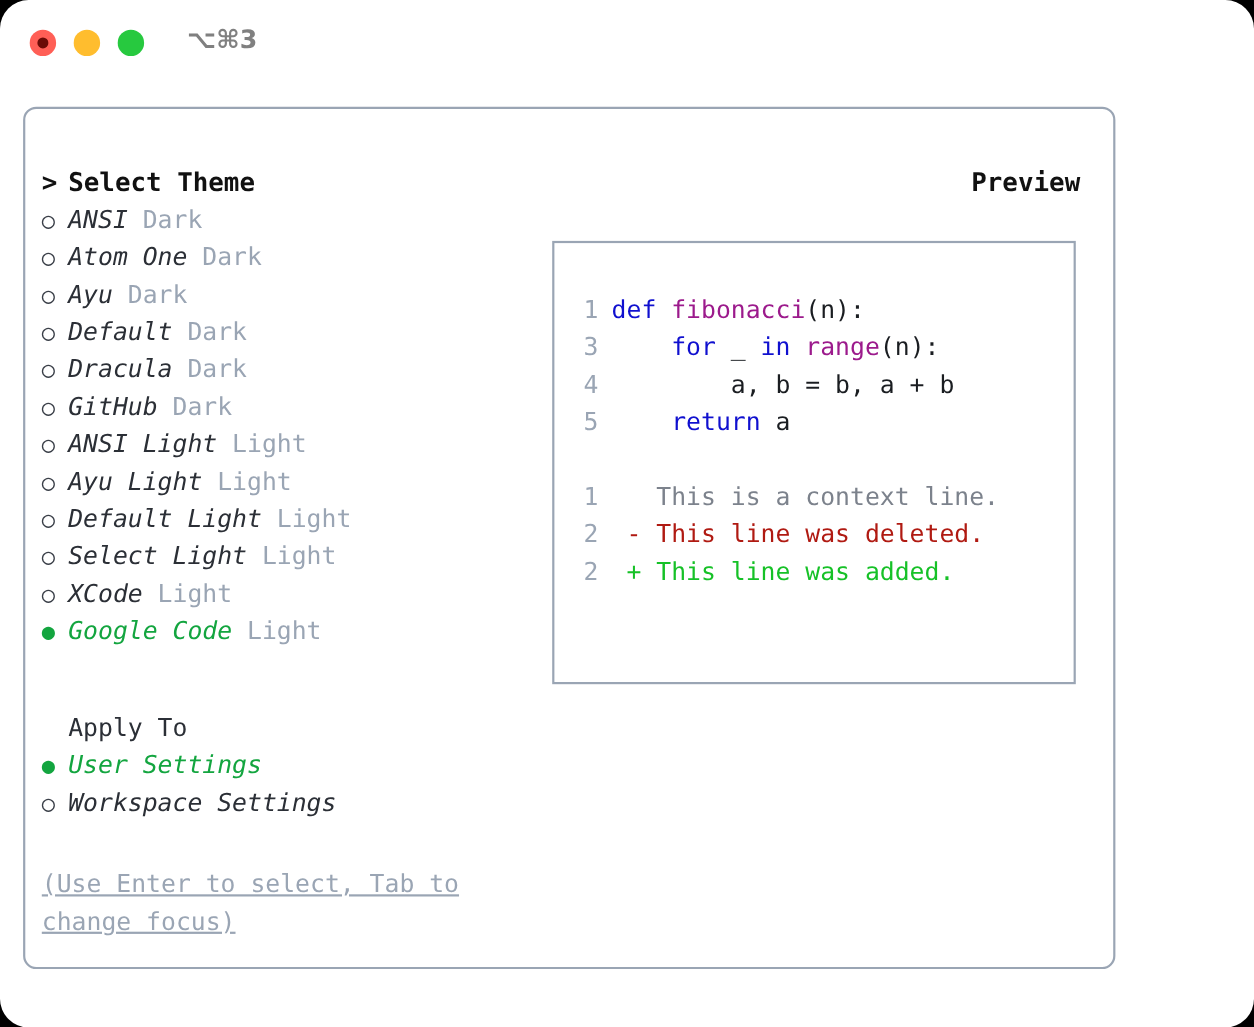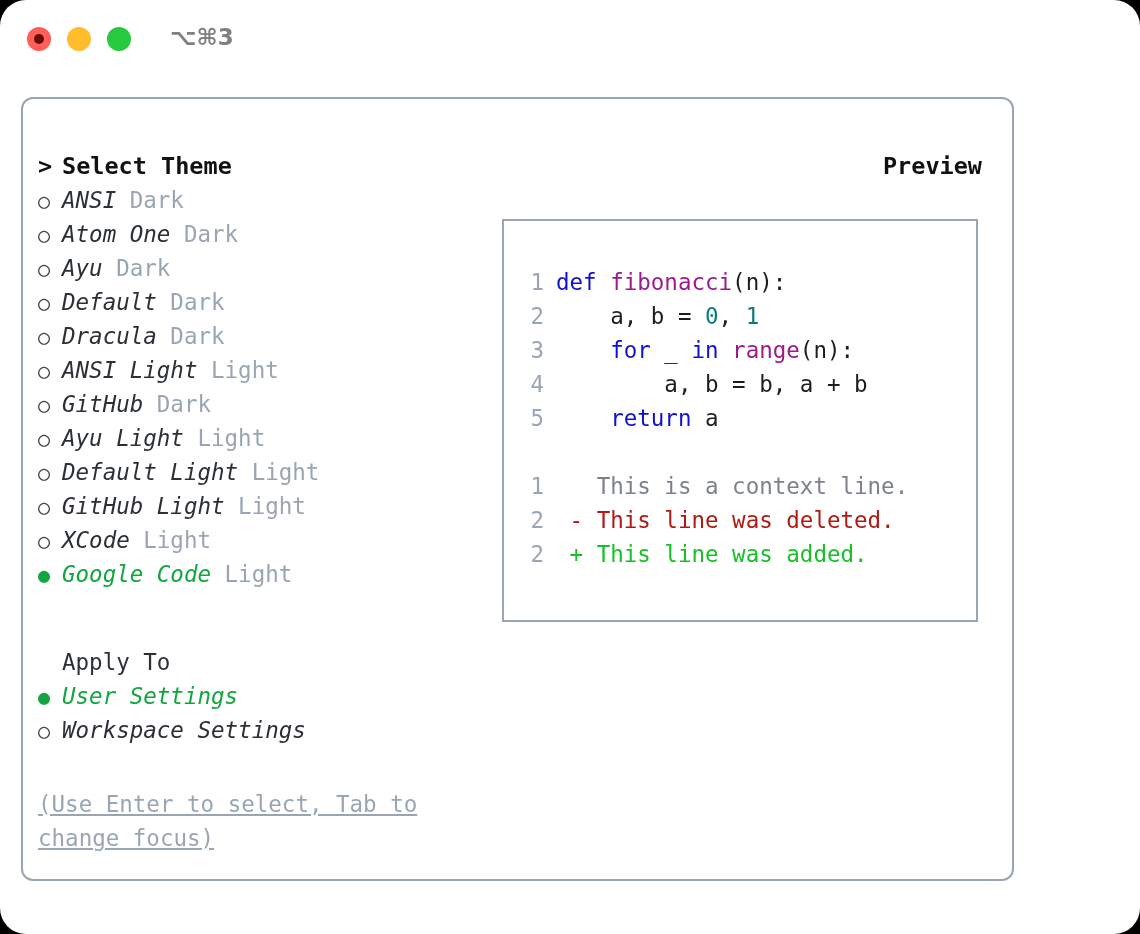--- a/index.html
+++ b/index.html
@@ -188,25 +188,25 @@
       <div class="row heading">
         <span class="marker caret">&gt;</span><span>Select Theme</span>
       </div>
 
       <div id="theme-items">
           <div class="row"><span class="marker off">○</span><span class="name">ANSI</span><span class="variant"> Dark</span></div>
           <div class="row"><span class="marker off">○</span><span class="name">Atom One</span><span class="variant"> Dark</span></div>
           <div class="row"><span class="marker off">○</span><span class="name">Ayu</span><span class="variant"> Dark</span></div>
           <div class="row"><span class="marker off">○</span><span class="name">Default</span><span class="variant"> Dark</span></div>
           <div class="row"><span class="marker off">○</span><span class="name">Dracula</span><span class="variant"> Dark</span></div>
+          <div class="row"><span class="marker off">○</span><span class="name">GitHub</span><span class="variant"> Dark</span></div>
           <div class="row"><span class="marker off">○</span><span class="name">ANSI Light</span><span class="variant"> Light</span></div>
-          <div class="row"><span class="marker off">○</span><span class="name">GitHub</span><span class="variant"> Dark</span></div>
           <div class="row"><span class="marker off">○</span><span class="name">Ayu Light</span><span class="variant"> Light</span></div>
           <div class="row"><span class="marker off">○</span><span class="name">Default Light</span><span class="variant"> Light</span></div>
-          <div class="row"><span class="marker off">○</span><span class="name">GitHub Light</span><span class="variant"> Light</span></div>
+          <div class="row"><span class="marker off">○</span><span class="name">Select Light</span><span class="variant"> Light</span></div>
           <div class="row"><span class="marker off">○</span><span class="name">XCode</span><span class="variant"> Light</span></div>
           <div class="row"><span class="marker on">●</span><span class="name sel">Google Code</span><span class="variant"> Light</span></div>
         </div>
 
       <div class="row" id="apply-heading">
         <span class="marker blank">○</span><span>Apply To</span>
       </div>
 
       <div id="apply-items">
           <div class="row"><span class="marker on">●</span><span class="name sel">User Settings</span></div>
@@ -216,21 +216,20 @@
       <div id="hint">(Use Enter to select, Tab to change focus)</div>
     </div>
 
     <div id="right-col">
       <div id="preview-title">Preview</div>
 
       <div id="preview-box">
         <div id="code">
           <div id="code-lines">
               <div class="cline"><span class="lno">1</span><span class="kw">def</span><span class="plain"> </span><span class="fn">fibonacci</span><span class="plain">(n):</span></div>
-              <div class="cline"><span class="lno">2</span><span class="plain">    a, b = </span><span class="num">0</span><span class="plain">, </span><span class="num">1</span></div>
               <div class="cline"><span class="lno">3</span><span class="plain">    </span><span class="kw">for</span><span class="plain"> _ </span><span class="kw">in</span><span class="plain"> </span><span class="fn">range</span><span class="plain">(n):</span></div>
               <div class="cline"><span class="lno">4</span><span class="plain">        a, b = b, a + b</span></div>
               <div class="cline"><span class="lno">5</span><span class="plain">    </span><span class="kw">return</span><span class="plain"> a</span></div>
             </div>
           <div id="diff">
               <div class="cline"><span class="lno">1</span><span class="ctx">  </span><span class="ctx"> This is a context line.</span></div>
               <div class="cline"><span class="lno">2</span><span class="del"> -</span><span class="del"> This line was deleted.</span></div>
               <div class="cline"><span class="lno">2</span><span class="add"> +</span><span class="add"> This line was added.</span></div>
             </div>
         </div>

